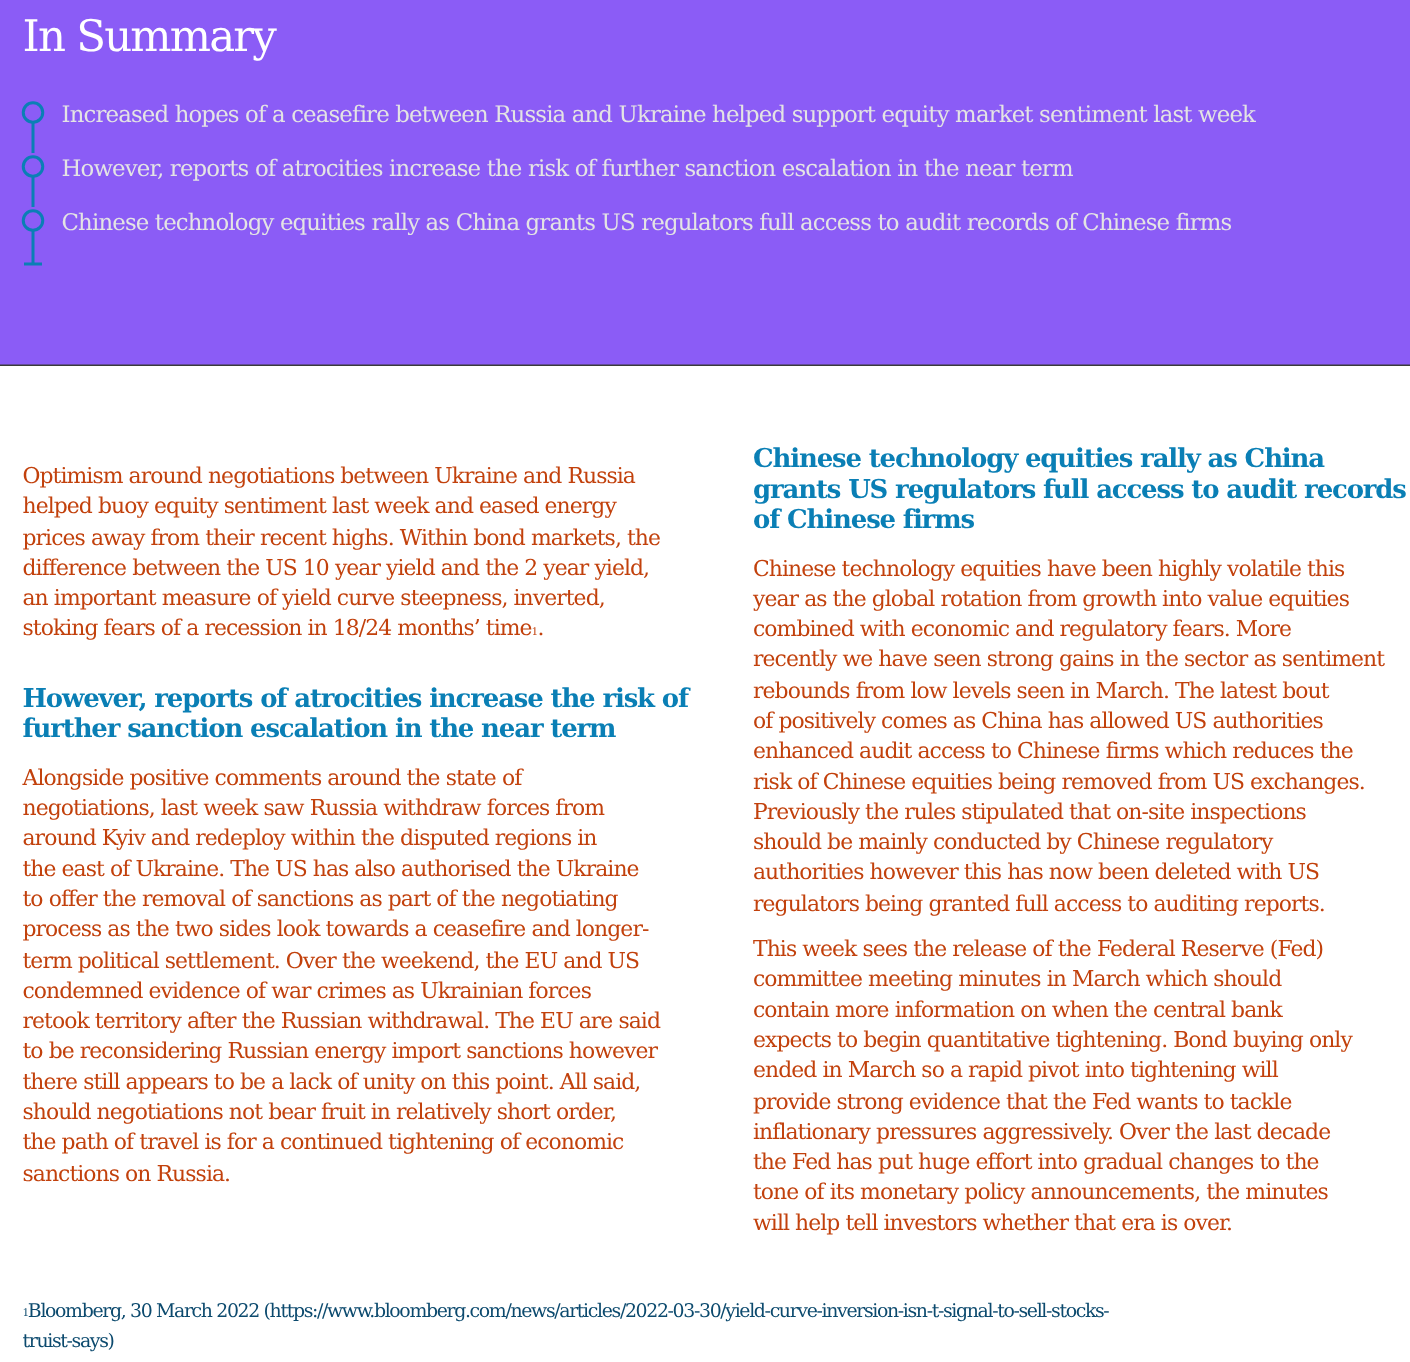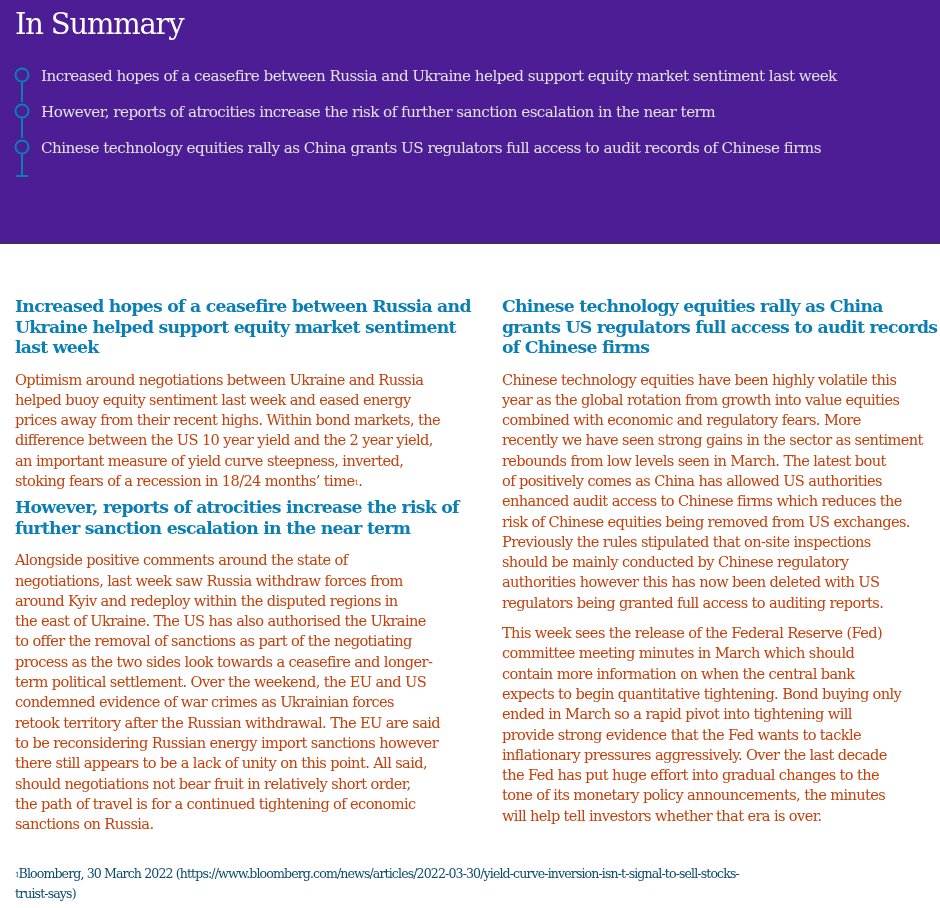--- a/index.html
+++ b/index.html
@@ -12,21 +12,21 @@
       height: 908px;
       overflow: hidden;
       position: relative;
       font-family: "DejaVu Serif", serif;
     }
     .summary-band {
       position: absolute;
       left: 0; top: 0;
       width: 940px;
       height: 243px;
-      background: #4c1d95;
+      background: #8b5cf6;
       border-bottom: 1px solid #3a3a3a;
     }
     .summary-title {
       position: absolute;
       left: 15px;
       top: 4px;
       margin: 0;
       font-family: "DejaVu Serif", serif;
       font-weight: normal;
       font-size: 29px;
@@ -127,32 +127,29 @@
   </svg>
 
   <ul class="summary-list">
     <li>Increased hopes of a ceasefire between Russia and Ukraine helped support equity market sentiment last week</li>
     <li>However, reports of atrocities increase the risk of further sanction escalation in the near term</li>
     <li>Chinese technology equities rally as China grants US regulators full access to audit records of Chinese firms</li>
   </ul>
 </div>
 
 <div class="column col-left">
-  <h2 class="section-heading" style="white-space: pre-line;">Increased hopes of a ceasefire between Russia and
-Ukraine helped support equity market sentiment
-last week</h2>
   <div class="gap-h-p"></div>
   <p class="para"><span>Optimism around negotiations between Ukraine and Russia
 helped buoy equity sentiment last week and eased energy
 prices away from their recent highs. Within bond markets, the
 difference between the US 10 year yield and the 2 year yield,
 an important measure of yield curve steepness, inverted,
 stoking fears of a recession in 18/24 months’ time</span><sup class="fn">1</sup><span>.</span></p>
   <div class="gap-p-h"></div>
-  <h2 class="section-heading" style="white-space: pre-line;">However, reports of atrocities increase the risk of
+  <h2 class="section-heading" style="white-space: pre-line; margin-top: 20px;">However, reports of atrocities increase the risk of
 further sanction escalation in the near term</h2>
   <div class="gap-h-p"></div>
   <p class="para">Alongside positive comments around the state of
 negotiations, last week saw Russia withdraw forces from
 around Kyiv and redeploy within the disputed regions in
 the east of Ukraine. The US has also authorised the Ukraine
 to offer the removal of sanctions as part of the negotiating
 process as the two sides look towards a ceasefire and longer-
 term political settlement. Over the weekend, the EU and US
 condemned evidence of war crimes as Ukrainian forces

